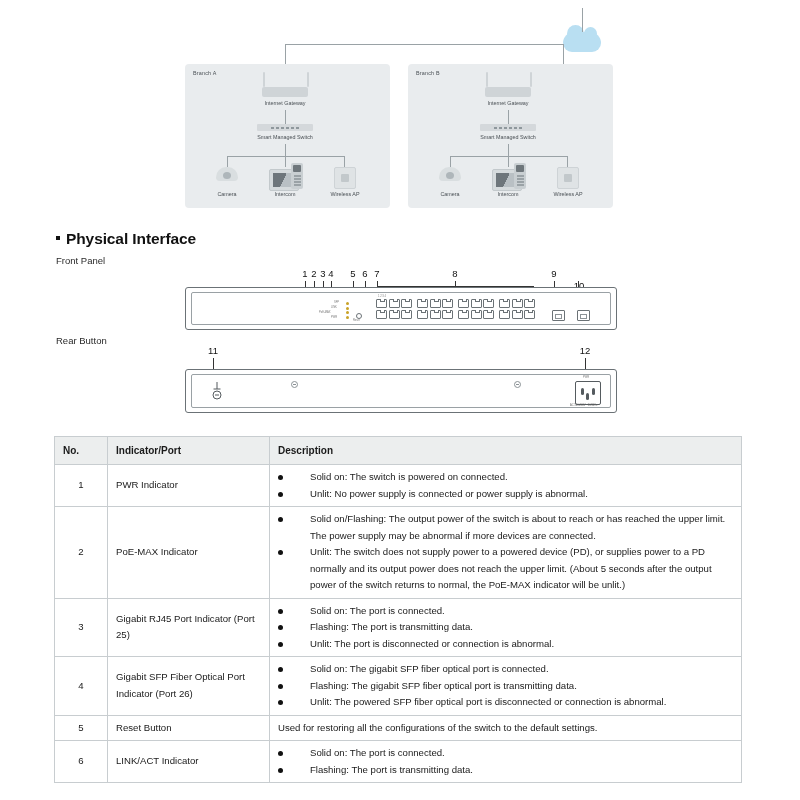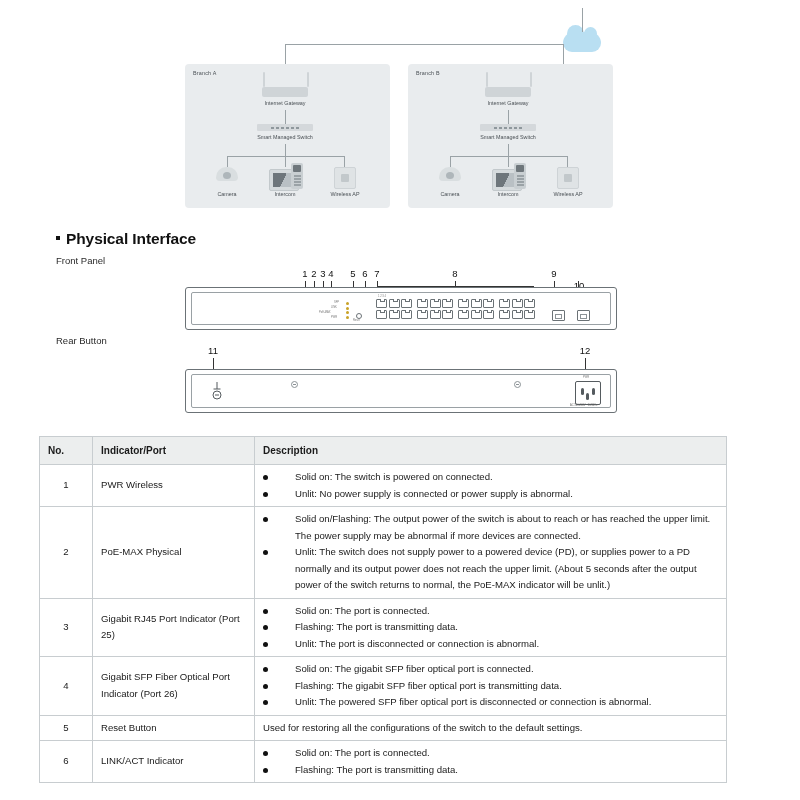--- a/index.html
+++ b/index.html
@@ -96,21 +96,21 @@
   .screw{position:absolute;width:5px;height:5px;border:1px solid #8b9296;border-radius:50%;}
   .screw:after{content:"";position:absolute;left:1px;top:2px;width:3px;height:1px;background:#8b9296;}
   .ground{position:absolute;}
   .acsocket{
     position:absolute;width:24px;height:22px;border:1.2px solid #555b5f;border-radius:2px;background:#fff;
   }
   .acsocket i{position:absolute;background:#555b5f;}
   .aclabel{position:absolute;font-size:2.6px;color:#666;white-space:nowrap;}
 
   
-  .tbl{position:absolute;left:39px;top:436px;width:688px;border-collapse:collapse;
+  .tbl{position:absolute;left:54px;top:436px;width:688px;border-collapse:collapse;
     table-layout:fixed;font-size:9.6px;}
   .tbl th,.tbl td{
     border:1px solid #c8cdd0;vertical-align:middle;padding:4px 8px;
     color:#1a1a1a;line-height:1.72;
   }
   .tbl th{background:#eceeee;font-weight:bold;text-align:left;font-size:10px;padding:5px 8px;}
   .col-no{width:36px;text-align:center;}
   .col-port{width:145px;}
   .tbl td.col-no{text-align:center;}
   .tbl ul{margin:0;padding:0;list-style:none;}
@@ -341,32 +341,32 @@
       <tr>
         <th class="col-no">No.</th>
         <th class="col-port">Indicator/Port</th>
         <th>Description</th>
       </tr>
     </thead>
     <tbody>
 
       <tr>
         <td class="col-no">1</td>
-        <td class="col-port">PWR Wireless</td>
+        <td class="col-port">PWR Indicator</td>
         <td>
           <ul>
             <li>Solid on: The switch is powered on connected.</li>
             <li>Unlit: No power supply is connected or power supply is abnormal.</li>
           </ul>
         </td>
       </tr>
 
       <tr>
         <td class="col-no">2</td>
-        <td class="col-port">PoE-MAX Physical</td>
+        <td class="col-port">PoE-MAX Indicator</td>
         <td>
           <ul>
             <li>Solid on/Flashing: The output power of the switch is about to reach or has reached the upper limit. The power supply may be abnormal if more devices are connected.</li>
             <li>Unlit: The switch does not supply power to a powered device (PD), or supplies power to a PD normally and its output power does not reach the upper limit. (About 5 seconds after the output power of the switch returns to normal, the PoE-MAX indicator will be unlit.)</li>
           </ul>
         </td>
       </tr>
 
       <tr>
         <td class="col-no">3</td>

